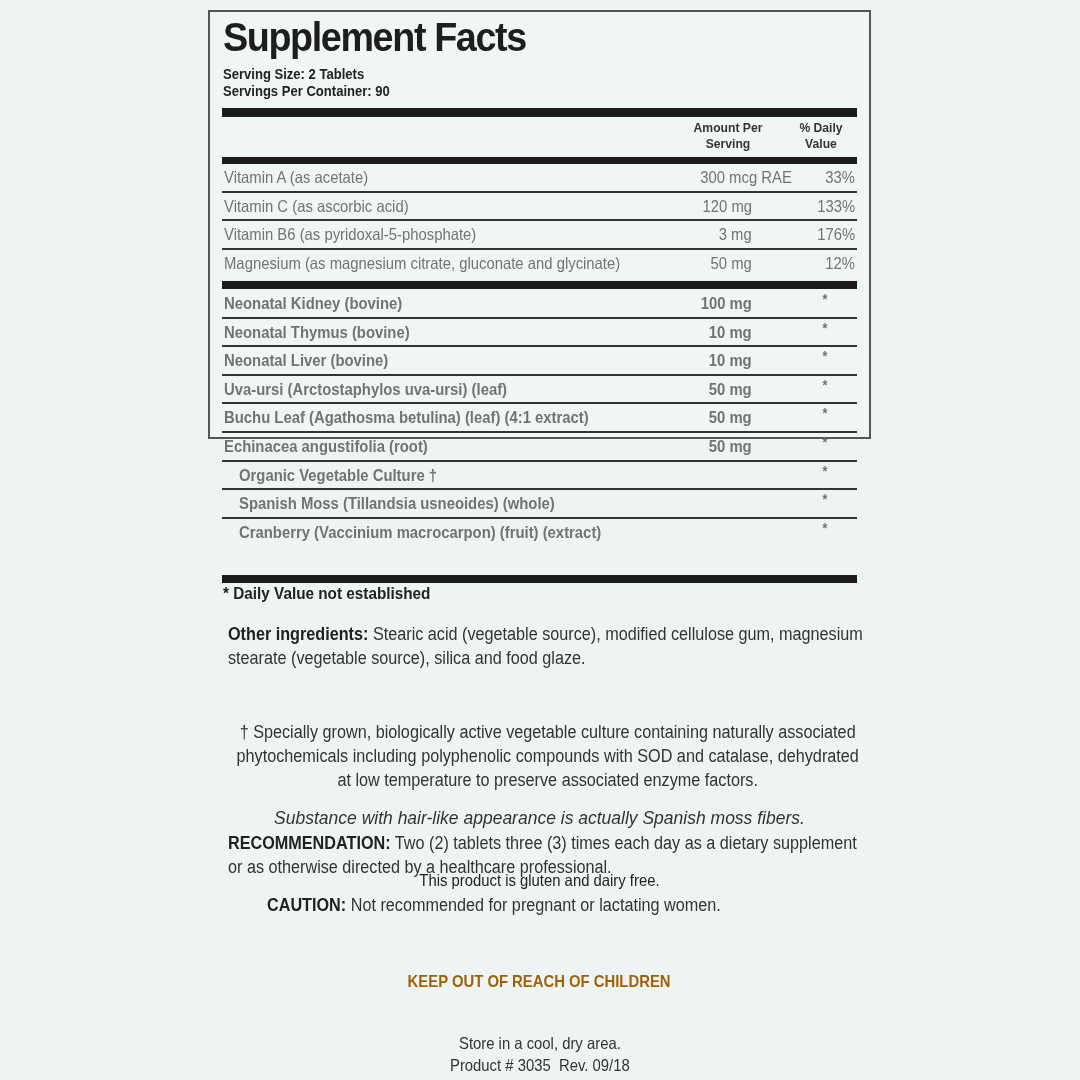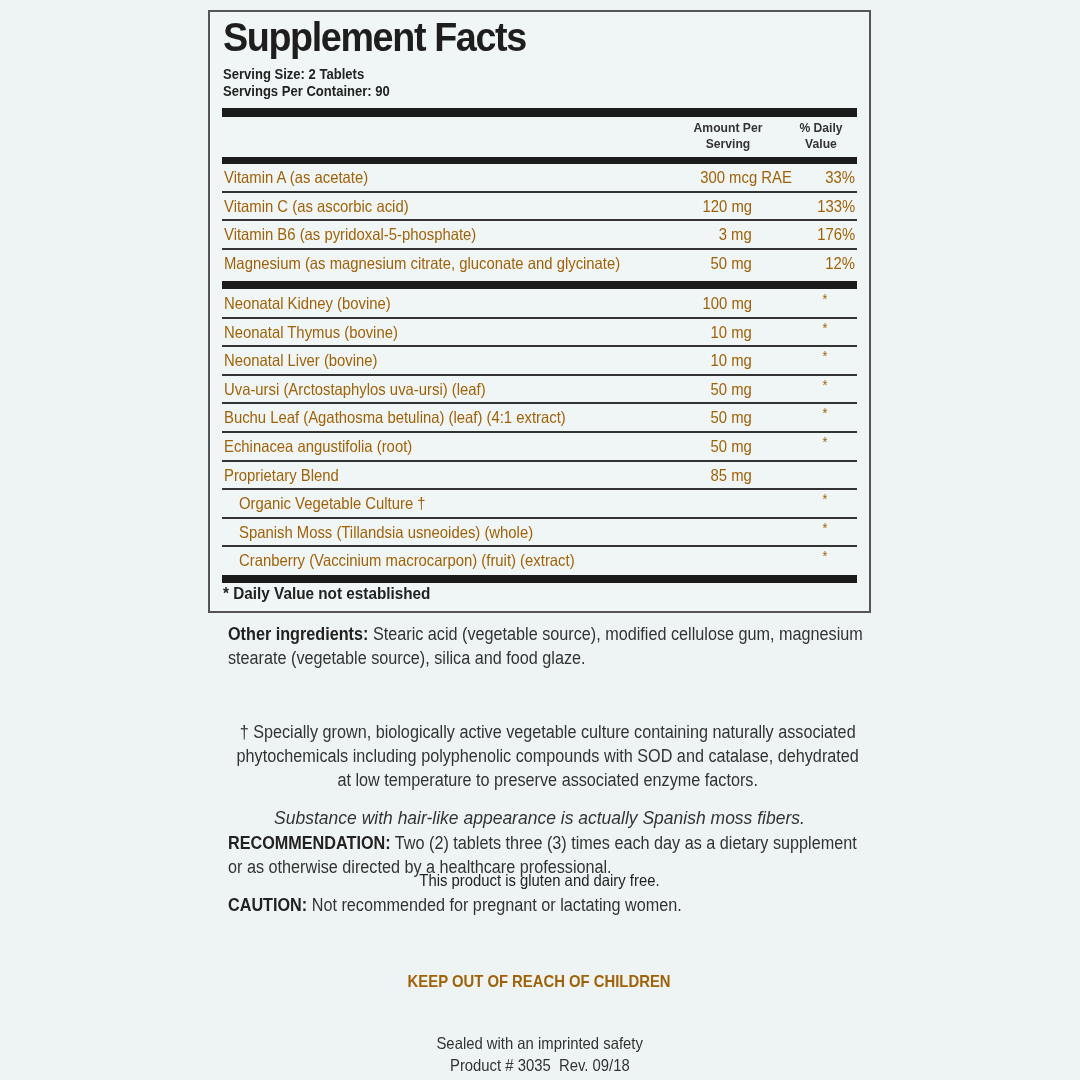--- a/index.html
+++ b/index.html
@@ -1,31 +1,31 @@
 <!DOCTYPE html>
 <html><head>
 <meta charset="utf-8">
 <style>
   html, body { margin:0; padding:0; }
   body { width:1080px; height:1080px; background:#eef4f4; position:relative; overflow:hidden;
          font-family:"Liberation Sans", sans-serif; color:#222; }
-  .panel { position:absolute; left:208px; top:10px; width:663px; height:603px;
+  .panel { position:absolute; left:208px; top:10px; width:663px; height:429px;
            border:2px solid #555; box-sizing:border-box; background:#f0f6f6; }
   .title { position:absolute; left:13px; top:2px; font-size:41px; font-weight:bold;
            letter-spacing:-1.5px; transform:scaleX(0.92); transform-origin:left top; color:#1e1e1e; }
   .serving { position:absolute; left:13px; top:54px; font-size:14.5px; font-weight:bold; line-height:17px;
              transform:scaleX(0.9); transform-origin:left top; color:#222; }
   .bar { position:absolute; left:12px; right:12px; background:#1b1b1b; }
   .hdr-amt, .hdr-dv { position:absolute; font-size:13.5px; font-weight:bold; text-align:center; line-height:16px;
                       transform:scaleX(0.9); color:#333; }
   .hdr-amt { left:468px; top:108px; width:100px; }
   .hdr-dv { left:572px; top:108px; width:78px; }
   .rows { position:absolute; left:12px; right:12px; }
   .row { position:relative; height:28.6px; border-bottom:2px solid #333; box-sizing:border-box;
-         font-size:16.5px; line-height:27px; color:#a16207; }
+         font-size:16.5px; line-height:27px; color:#737373; }
   .row:last-child { border-bottom:none; }
   .row .nm { position:absolute; left:2px; top:0; white-space:nowrap; transform:scaleX(0.9); transform-origin:left top; }
   .row.indent .nm { left:17px; }
   .row .amt { position:absolute; right:105px; top:0; white-space:nowrap; transform:scaleX(0.9); transform-origin:right top; }
   .row .dv { position:absolute; right:2px; top:0; white-space:nowrap; transform:scaleX(0.9); transform-origin:right top; }
   .row .dv.star { right:30px; top:-4px; font-size:14px; }
   .foot { position:absolute; left:13px; top:572px; font-size:17px; font-weight:bold;
           transform:scaleX(0.9); transform-origin:left top; color:#222; }
   .below { position:absolute; left:228px; width:640px; font-size:18px; line-height:24px; color:#333; }
   .below p { margin:0; transform:scaleX(0.9); transform-origin:left top; width:111%; }
@@ -73,21 +73,21 @@
     </div>
     <div class="row">
       <span class="nm">Magnesium (as magnesium citrate, gluconate and glycinate)</span>
       <span class="amt">50 mg</span>
       <span class="dv">12%</span>
     </div>
   </div>
 
   <div class="bar" style="top:269px;height:8px;"></div>
 
-  <div class="rows" style="top:278px;">
+  <div class="rows" style="top:278px;font-weight:bold;">
     <div class="row">
       <span class="nm">Neonatal Kidney (bovine)</span>
       <span class="amt">100 mg</span>
       <span class="dv star">*</span>
     </div>
     <div class="row">
       <span class="nm">Neonatal Thymus (bovine)</span>
       <span class="amt">10 mg</span>
       <span class="dv star">*</span>
     </div>
@@ -103,25 +103,20 @@
     </div>
     <div class="row">
       <span class="nm">Buchu Leaf (Agathosma betulina) (leaf) (4:1 extract)</span>
       <span class="amt">50 mg</span>
       <span class="dv star">*</span>
     </div>
     <div class="row">
       <span class="nm">Echinacea angustifolia (root)</span>
       <span class="amt">50 mg</span>
       <span class="dv star">*</span>
-    </div>
-    <div class="row">
-      <span class="nm">Proprietary Blend</span>
-      <span class="amt">85 mg</span>
-      <span class="dv star"></span>
     </div>
     <div class="row indent">
       <span class="nm">Organic Vegetable Culture †</span>
       <span class="amt"></span>
       <span class="dv star">*</span>
     </div>
     <div class="row indent">
       <span class="nm">Spanish Moss (Tillandsia usneoides) (whole)</span>
       <span class="amt"></span>
       <span class="dv star">*</span>
@@ -147,25 +142,26 @@
 
 <div class="center" style="top:768px;">
   <span class="blk it">Substance with hair-like appearance is actually Spanish moss fibers.</span>
   <span class="blk" style="font-weight:normal;color:#222;"><span class="sq">This product is gluten and dairy free.</span></span>
 </div>
 
 <div class="below" style="top:831px;">
   <p><b>RECOMMENDATION:</b><span> Two (2) tablets three (3) times each day as a dietary supplement or as otherwise directed by a healthcare professional.</span></p>
 </div>
 
-<div class="below" style="top:893px;">
+<div class="below" style="top:893px;margin-left:39px;">
   <p><b>CAUTION:</b><span> Not recommended for pregnant or lactating women.</span></p>
 </div>
 
 <div class="center" style="top:931px;">
   <span class="blk" style="font-weight:bold;color:#a16207;"><span class="sq">KEEP OUT OF REACH OF CHILDREN</span></span>
+  <span class="blk"><span class="sq">Store in a cool, dry area.</span></span>
   <span class="blk"><span class="sq">Sealed with an imprinted safety</span></span>
   <span class="blk"><span class="sq">seal for your protection.</span></span>
 </div>
 
 <div class="center" style="top:1053px;">
   <span class="sq" style="white-space:pre;">Product # 3035  Rev. 09/18</span>
 </div>
 
 </body></html>

